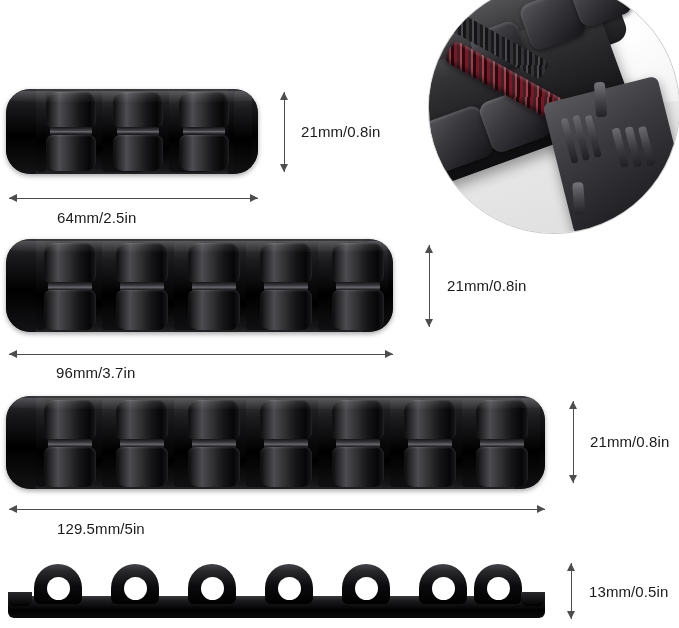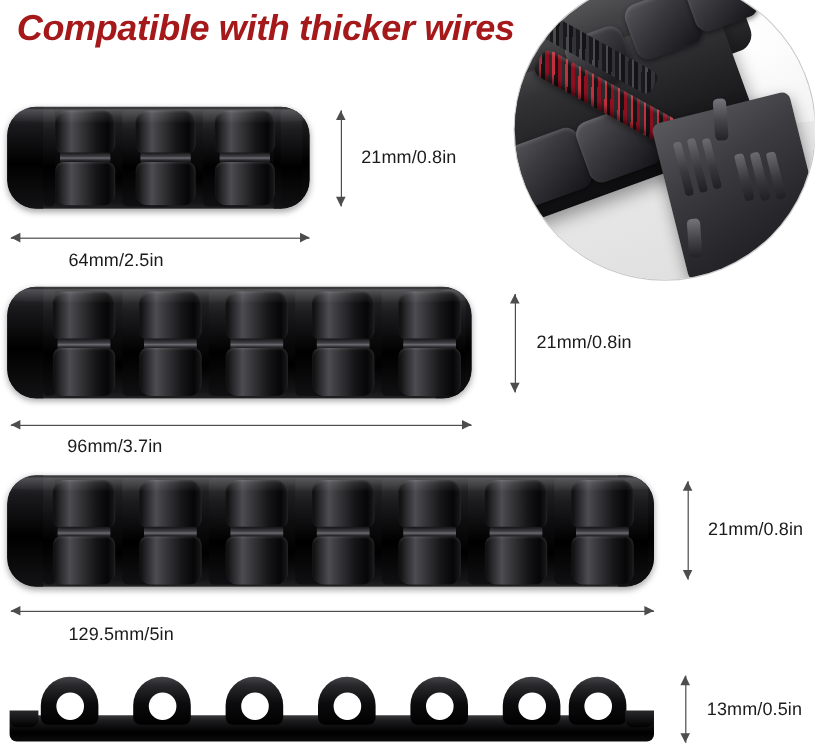--- a/index.html
+++ b/index.html
@@ -303,21 +303,20 @@
     border-right: 4px solid transparent;
   }
   .dim-v .arw.t { top: 0; border-bottom: 8px solid #4d4d4d; }
   .dim-v .arw.b { bottom: 0; border-top: 8px solid #4d4d4d; }
 </style>
 </head>
 <body>
 
 <div id="page" style="background: rgb(255, 255, 255);">
 
-  <div id="headline" style="color: rgb(165, 25, 26);">Compatible with thicker wires</div>
 
   <div id="inset">
     <div class="photo-bg"></div>
     <div class="desk"></div>
 
     <div class="clip-top"></div>
     <div class="clip-body"></div>
 
     <div class="nub" style="left:-2%;top:52%;width:26%;height:21%;transform:rotate(-20deg);"></div>
     <div class="nub" style="left:22%;top:44%;width:25%;height:21%;transform:rotate(-20deg);"></div>

